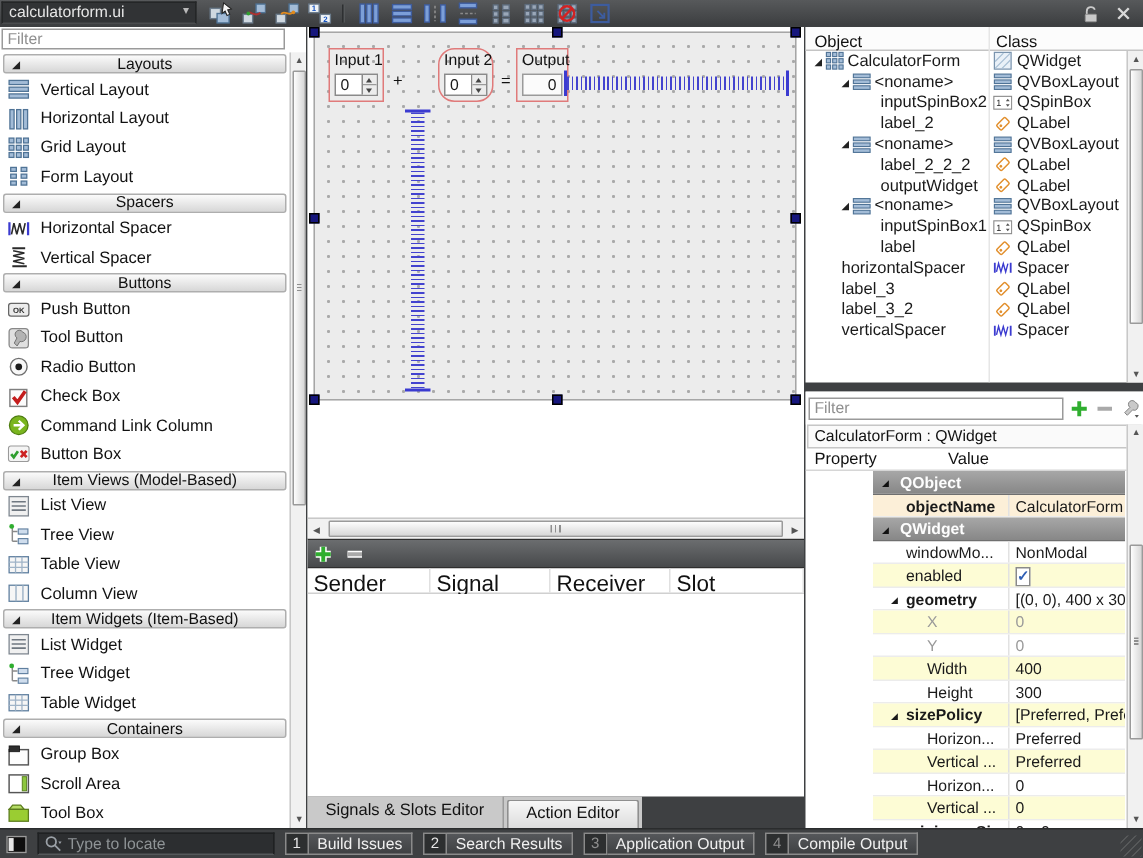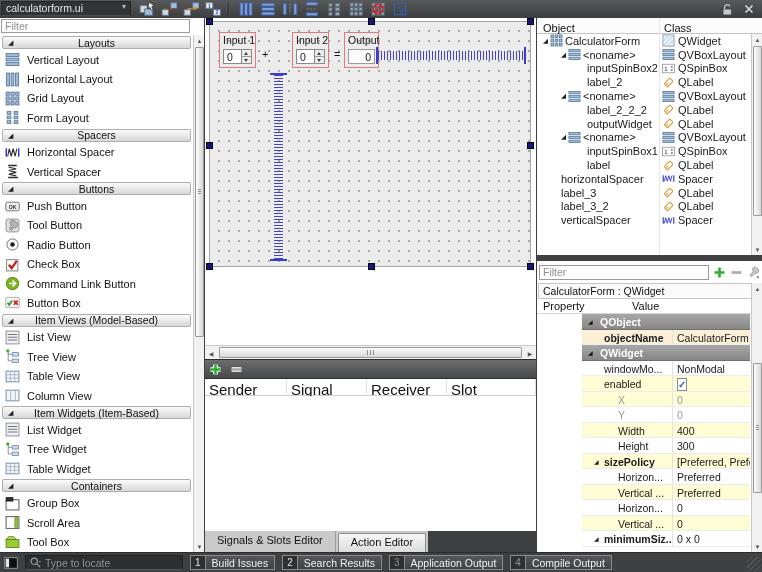--- a/index.html
+++ b/index.html
@@ -386,21 +386,21 @@
               <rect x="1.5" y="2.5" width="10.5" height="10.5" fill="#fcfcfc" stroke="#7f7f7f" stroke-width="0.9"></rect>
               <path d="M3.6 7.2l2.6 3.2L11 3.6" fill="none" stroke="#c41e1e" stroke-width="2.2"></path>
             </svg>
             <span>Check Box</span>
           </div>
           <div class="wb-item">
             <svg class="ic" width="15" height="15" viewBox="0 0 14 14">
               <circle cx="7" cy="7" r="5.8" fill="#7ab51f" stroke="#4e7d10" stroke-width="0.8"></circle>
               <path d="M3.8 7h5.4M7 4.2L9.9 7 7 9.8" fill="none" stroke="#fff" stroke-width="1.5"></path>
             </svg>
-            <span>Command Link Button</span>
+            <span>Command Link Column</span>
           </div>
           <div class="wb-item">
             <svg class="ic" width="15" height="15" viewBox="0 0 14 14">
               <rect x="0.6" y="2.2" width="12.8" height="9.6" rx="1.4" fill="#f4f4f4" stroke="#9a9a9a" stroke-width="0.7"></rect>
               <path d="M2.3 7.2l1.6 2 2.6-3.8" fill="none" stroke="#2f9e2f" stroke-width="1.7"></path>
               <path d="M8.3 5.2l3.6 3.9M11.9 5.2l-3.6 3.9" stroke="#cc2222" stroke-width="1.7"></path>
             </svg>
             <span>Button Box</span>
           </div>
           <div class="wb-cat">
@@ -516,21 +516,21 @@
             <div class="wlabel">Input 1</div>
             <div class="spin">
               <div class="val">0</div>
               <div class="btns">
                   <div class="arr-up"></div>
                   <div class="arr-dn"></div>
                 </div>
             </div>
           </div>
           <div class="opchar" style="left:52px; top:26px;">+</div>
-          <div class="laybox" style="left:82px; top:10px; width:37px; height:36px;">
+          <div class="laybox" style="left:82px; top:10px; width:37px; height:36px;border-radius:11px;">
             <div class="wlabel">Input 2</div>
             <div class="spin">
               <div class="val">0</div>
               <div class="btns">
                   <div class="arr-up"></div>
                   <div class="arr-dn"></div>
                 </div>
             </div>
           </div>
           <div class="opchar" style="left:124px; top:26px;">=</div>
@@ -833,20 +833,24 @@
               <span class="gname" style="padding-left:18px;">QWidget</span>
             </div>
             <div class="prow" style="background: rgb(255, 255, 255);">
               <div class="pname" style="padding-left: 22px;"><span>windowMo...</span></div>
               <div class="pval">NonModal</div>
             </div>
             <div class="prow" style="background: rgb(253, 252, 213);">
               <div class="pname" style="padding-left: 22px;"><span>enabled</span></div>
               <div class="pval"><span class="pcheck">✓</span></div>
             </div>
+            <div class="prow" style="background: rgb(255, 255, 255);">
+              <div class="pname" style="padding-left: 22px;"><span class="ptri" style="left:12px;">◢</span><span style="font-weight: bold;">geometry</span></div>
+              <div class="pval">[(0, 0), 400 x 300]</div>
+            </div>
             <div class="prow" style="background: rgb(253, 252, 213);">
               <div class="pname" style="padding-left: 36px;"><span style="color: rgb(154, 154, 154);">X</span></div>
               <div class="pval" style="color: rgb(154, 154, 154);">0</div>
             </div>
             <div class="prow" style="background: rgb(255, 255, 255);">
               <div class="pname" style="padding-left: 36px;"><span style="color: rgb(154, 154, 154);">Y</span></div>
               <div class="pval" style="color: rgb(154, 154, 154);">0</div>
             </div>
             <div class="prow" style="background: rgb(253, 252, 213);">
               <div class="pname" style="padding-left: 36px;"><span>Width</span></div>

